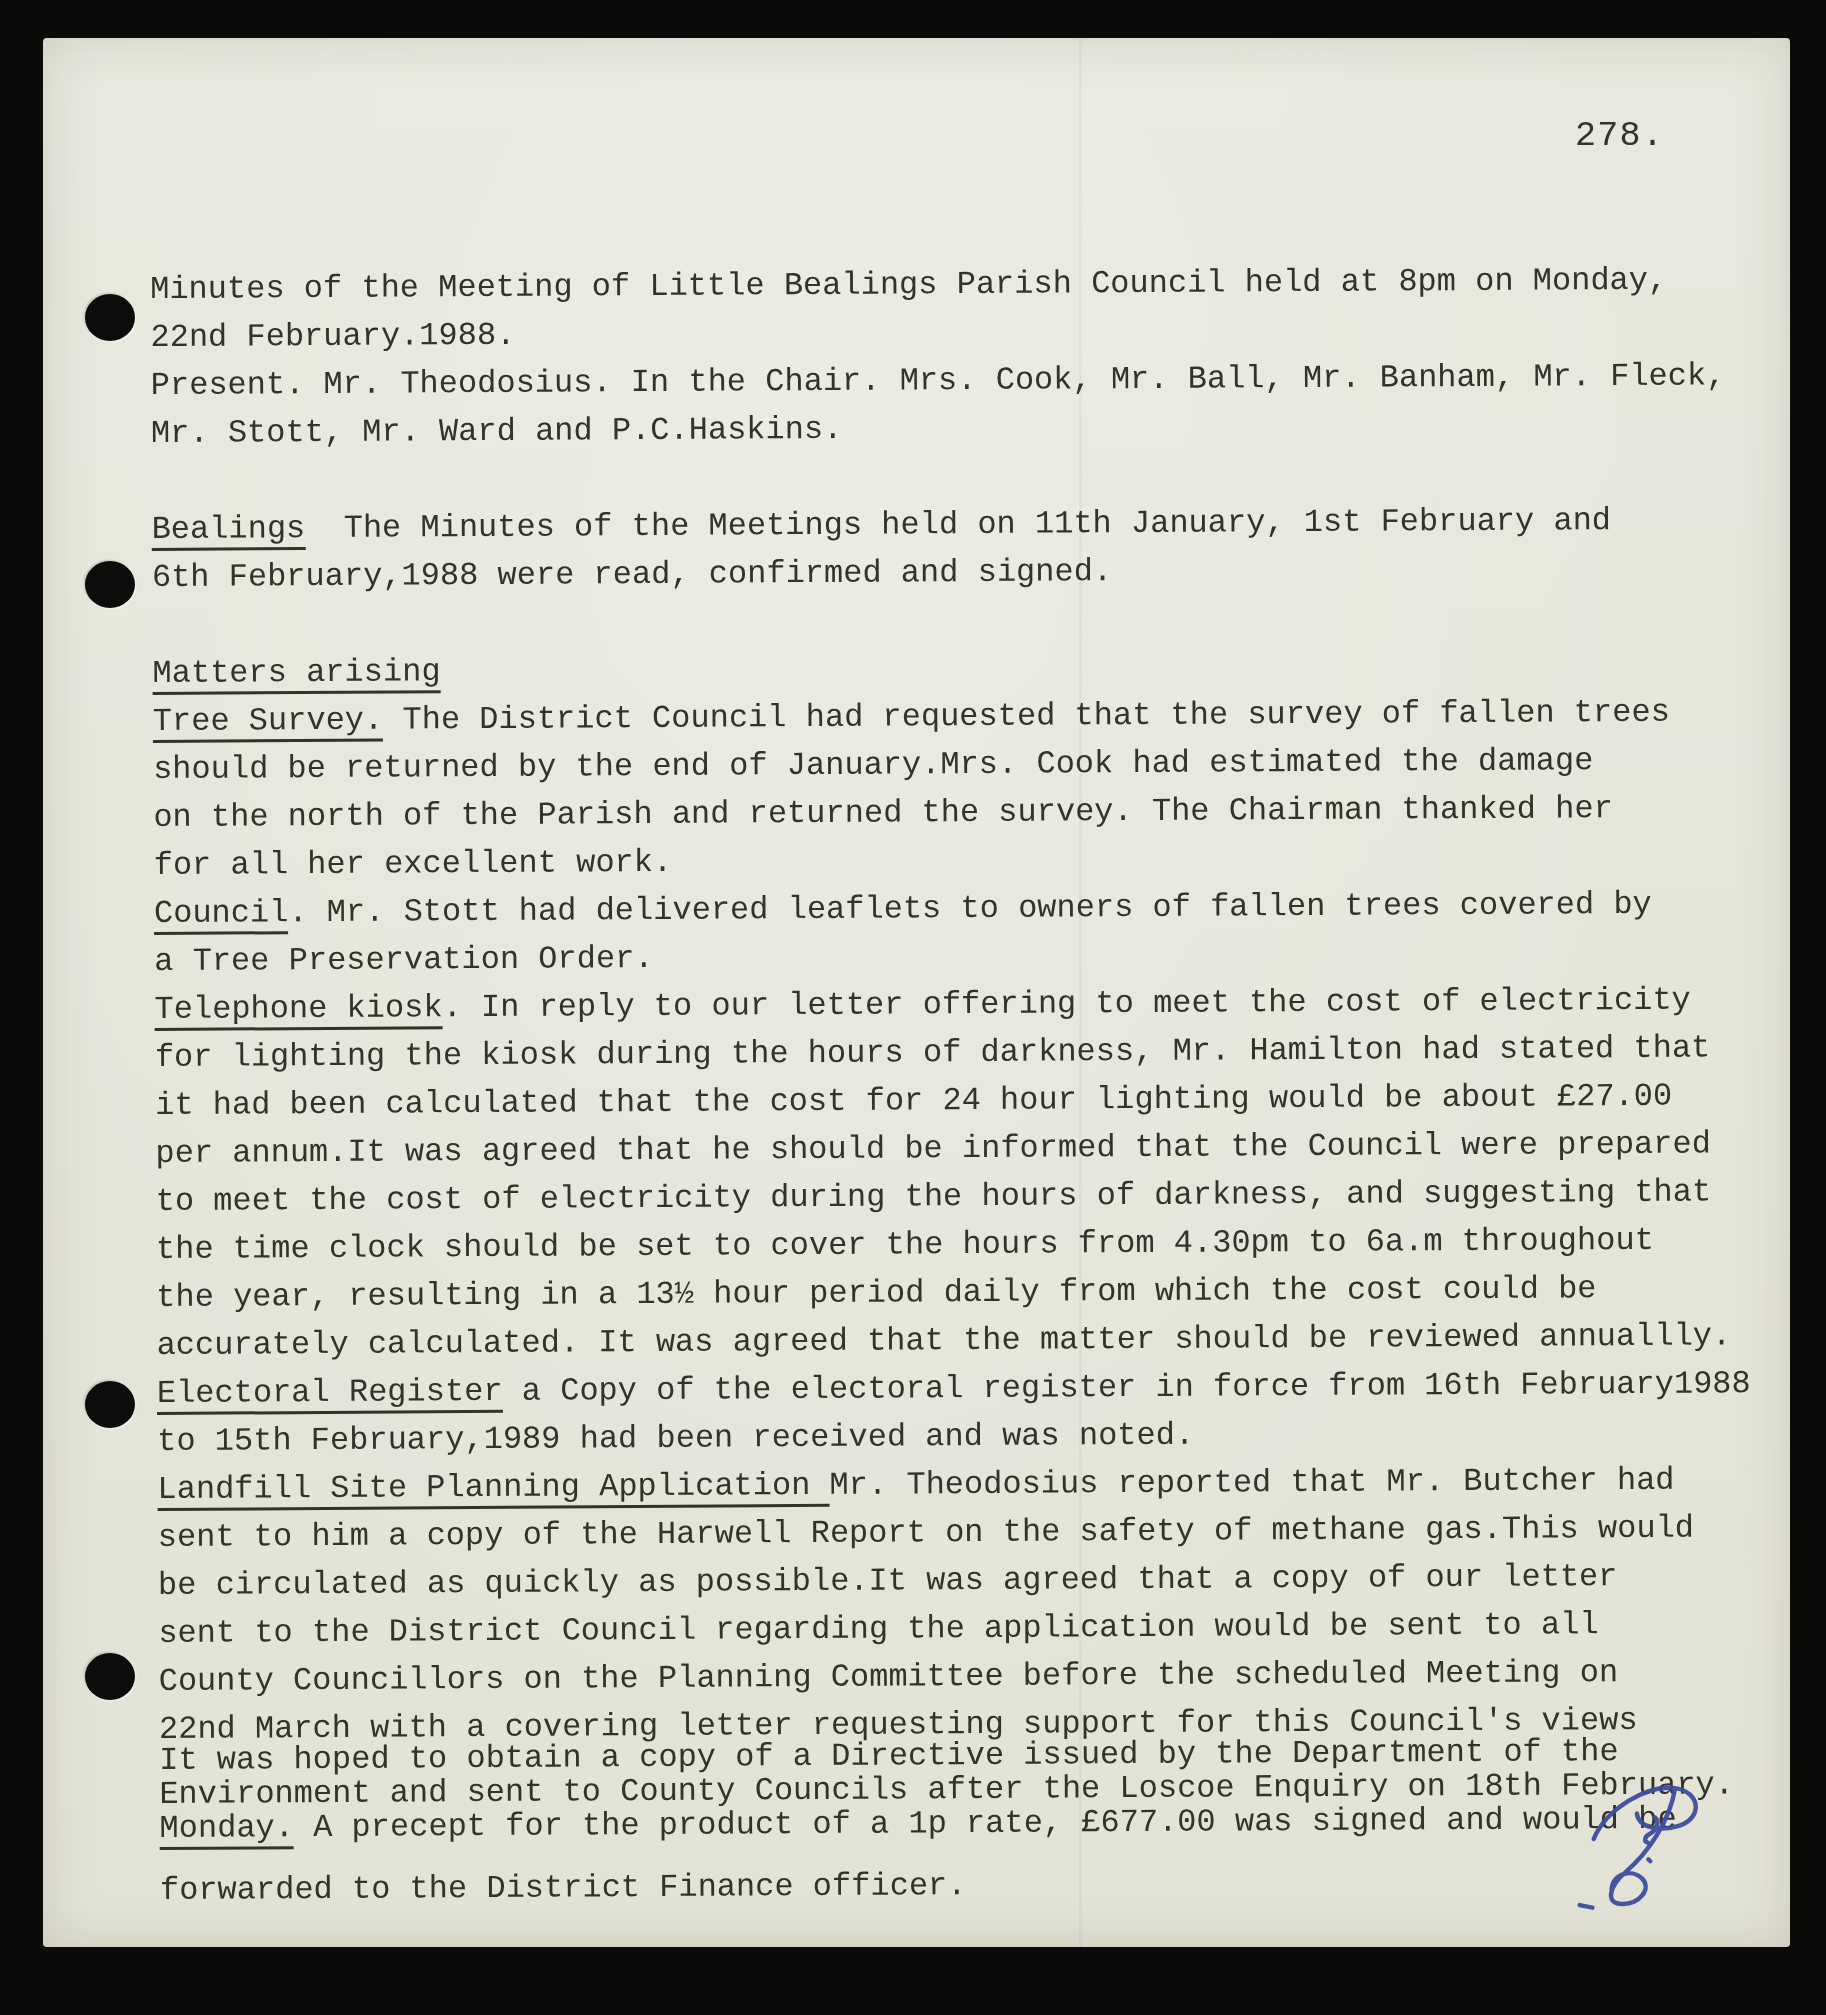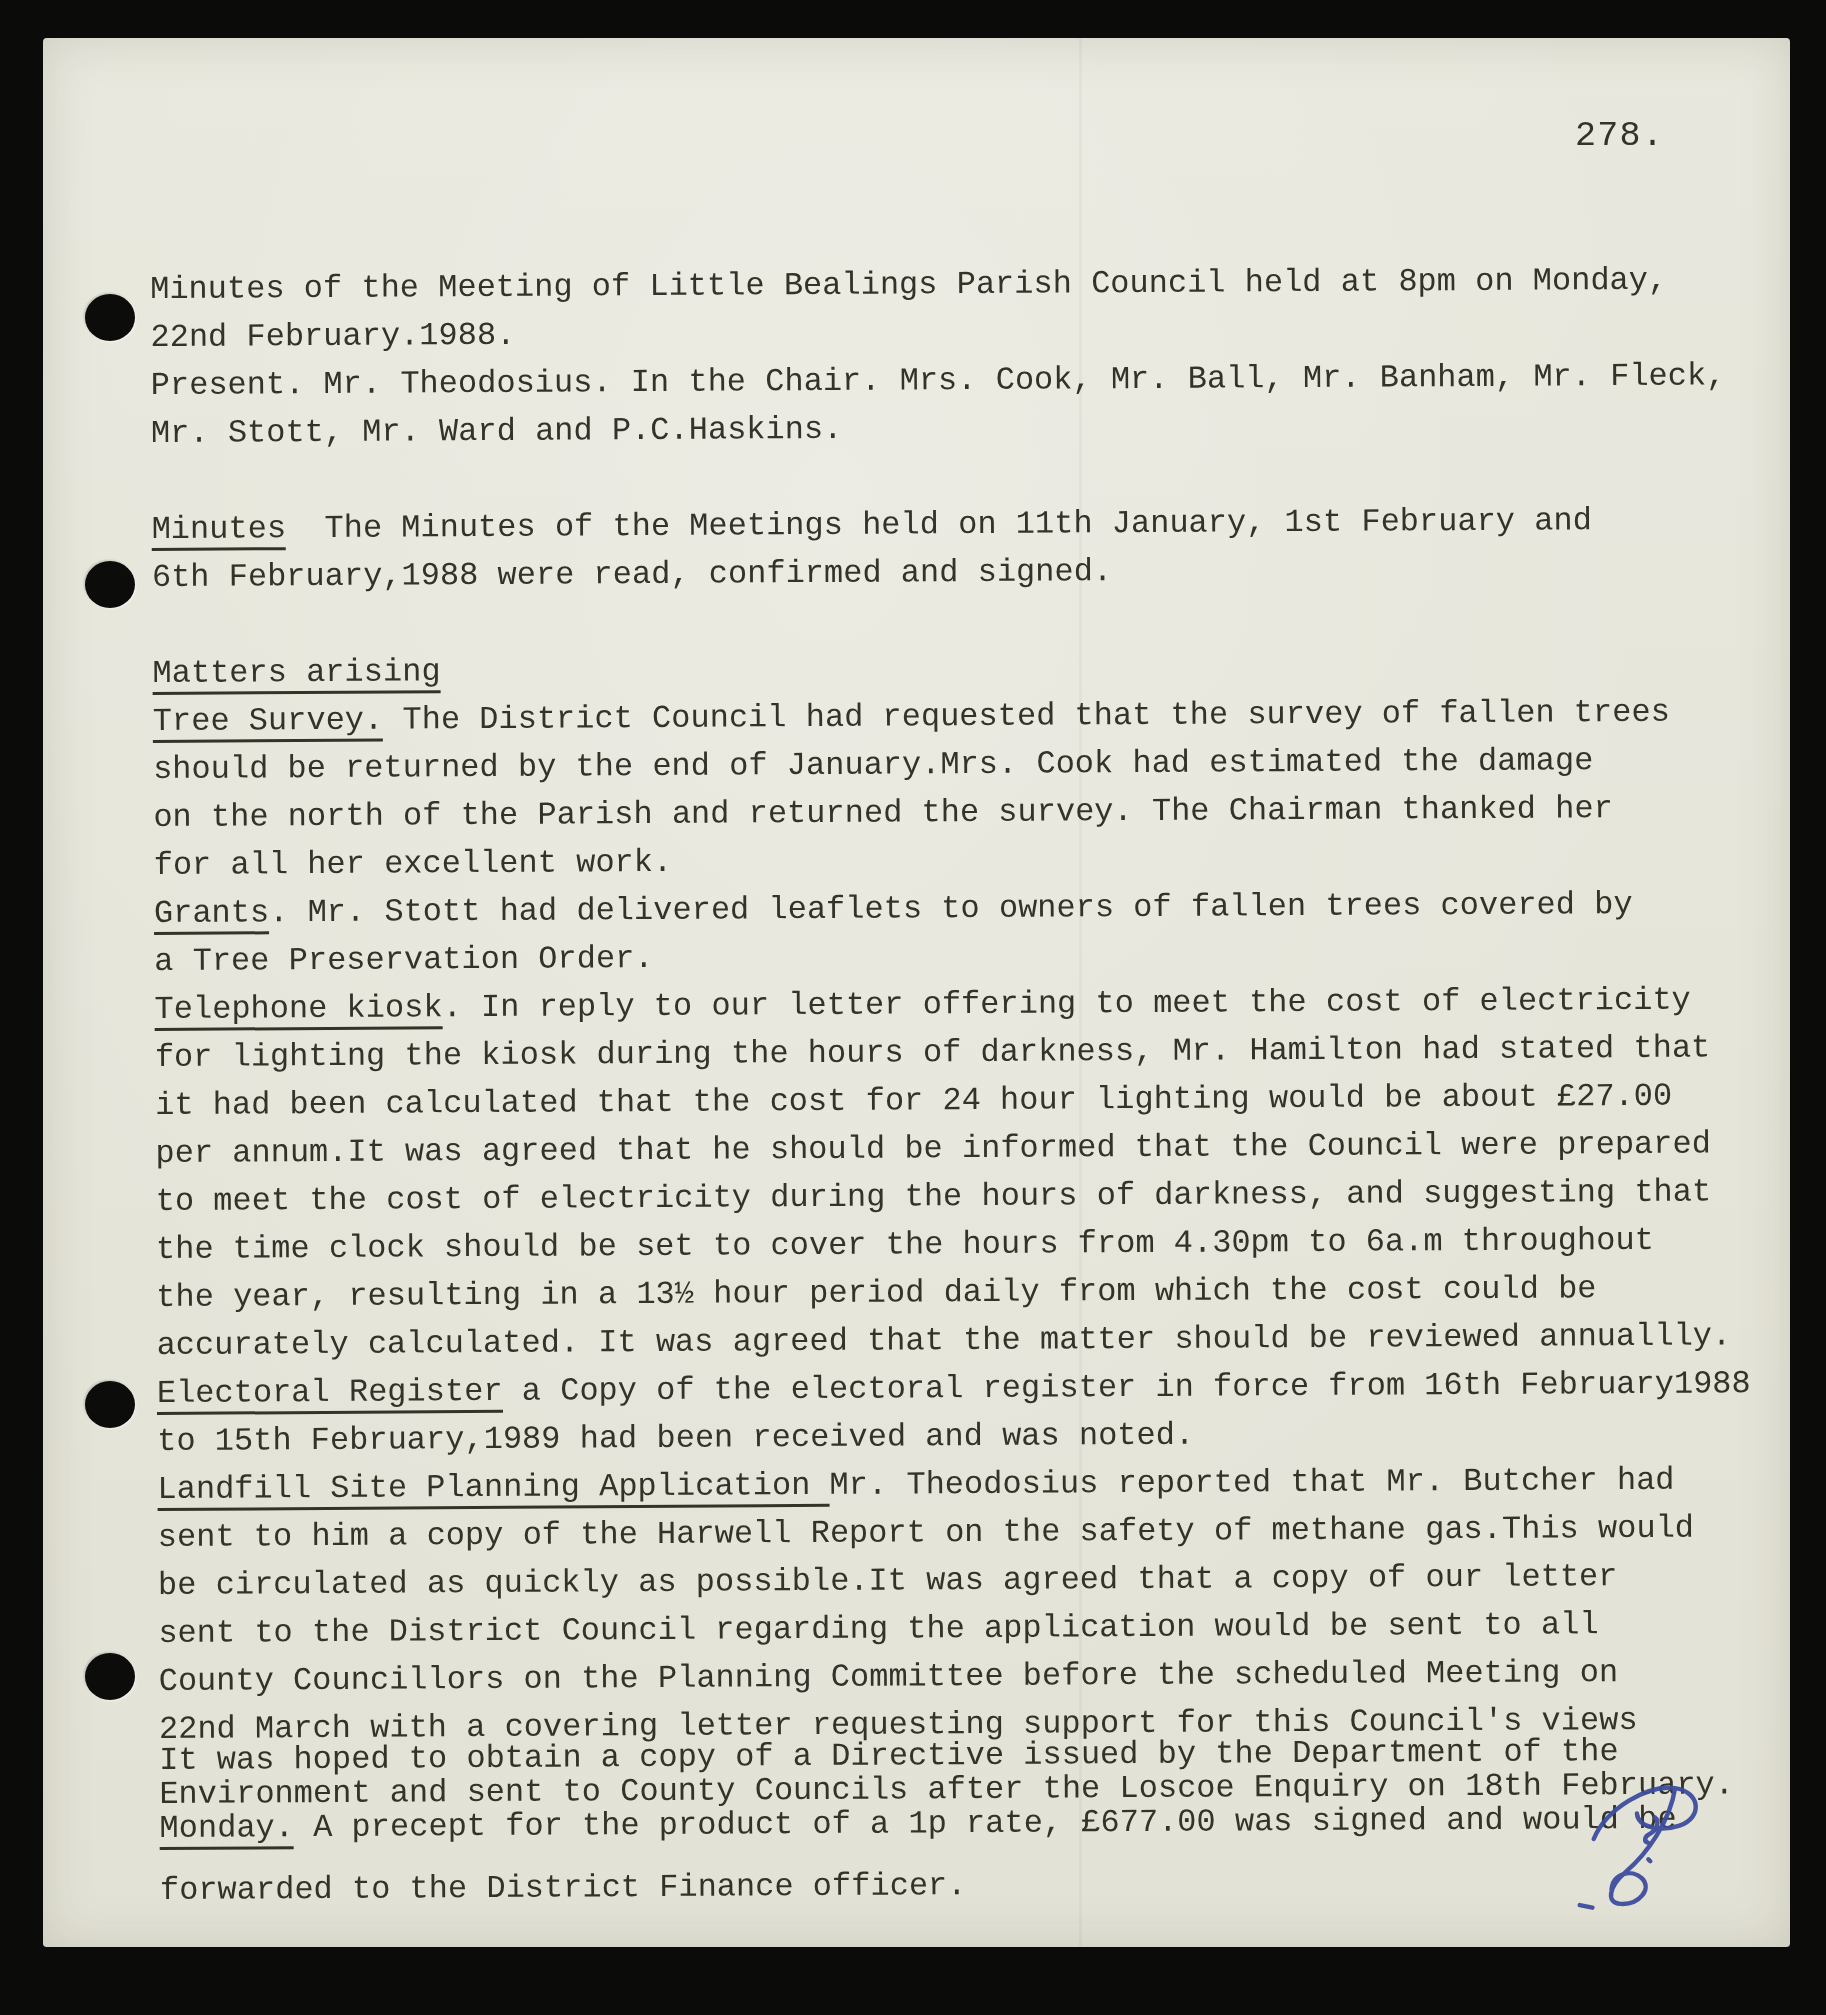--- a/index.html
+++ b/index.html
@@ -106,30 +106,30 @@
     <div class="page-number">278.</div>
 
     <div class="content" id="doc-content">
         <div class="sec sec-header">
           <div class="line"><span>Minutes of the Meeting of Little Bealings Parish Council held at 8pm on Monday,</span></div>
           <div class="line"><span>22nd February.1988.</span></div>
           <div class="line"><span>Present. Mr. Theodosius. In the Chair. Mrs. Cook, Mr. Ball, Mr. Banham, Mr. Fleck,</span></div>
           <div class="line"><span>Mr. Stott, Mr. Ward and P.C.Haskins.</span></div>
         </div>
         <div class="sec sec-minutes">
-          <div class="line"><span class="u">Minutes</span><span>  The Minutes of the Meetings held on 11th January, 1st February and</span></div>
+          <div class="line"><span class="u">Bealings</span><span>  The Minutes of the Meetings held on 11th January, 1st February and</span></div>
           <div class="line"><span>6th February,1988 were read, confirmed and signed.</span></div>
         </div>
         <div class="sec sec-matters">
           <div class="line"><span class="u">Matters arising</span></div>
           <div class="line"><span class="u">Tree Survey.</span><span> The District Council had requested that the survey of fallen trees</span></div>
           <div class="line"><span>should be returned by the end of January.Mrs. Cook had estimated the damage</span></div>
           <div class="line"><span>on the north of the Parish and returned the survey. The Chairman thanked her</span></div>
           <div class="line"><span>for all her excellent work.</span></div>
-          <div class="line"><span class="u">Grants</span><span>. Mr. Stott had delivered leaflets to owners of fallen trees covered by</span></div>
+          <div class="line"><span class="u">Council</span><span>. Mr. Stott had delivered leaflets to owners of fallen trees covered by</span></div>
           <div class="line"><span>a Tree Preservation Order.</span></div>
           <div class="line"><span class="u">Telephone kiosk</span><span>. In reply to our letter offering to meet the cost of electricity</span></div>
           <div class="line"><span>for lighting the kiosk during the hours of darkness, Mr. Hamilton had stated that</span></div>
           <div class="line"><span>it had been calculated that the cost for 24 hour lighting would be about £27.00</span></div>
           <div class="line"><span>per annum.It was agreed that he should be informed that the Council were prepared</span></div>
           <div class="line"><span>to meet the cost of electricity during the hours of darkness, and suggesting that</span></div>
           <div class="line"><span>the time clock should be set to cover the hours from 4.30pm to 6a.m throughout</span></div>
           <div class="line"><span>the year, resulting in a 13½ hour period daily from which the cost could be</span></div>
           <div class="line"><span>accurately calculated. It was agreed that the matter should be reviewed annuallly.</span></div>
           <div class="line"><span class="u">Electoral Register</span><span> a Copy of the electoral register in force from 16th February1988</span></div>

